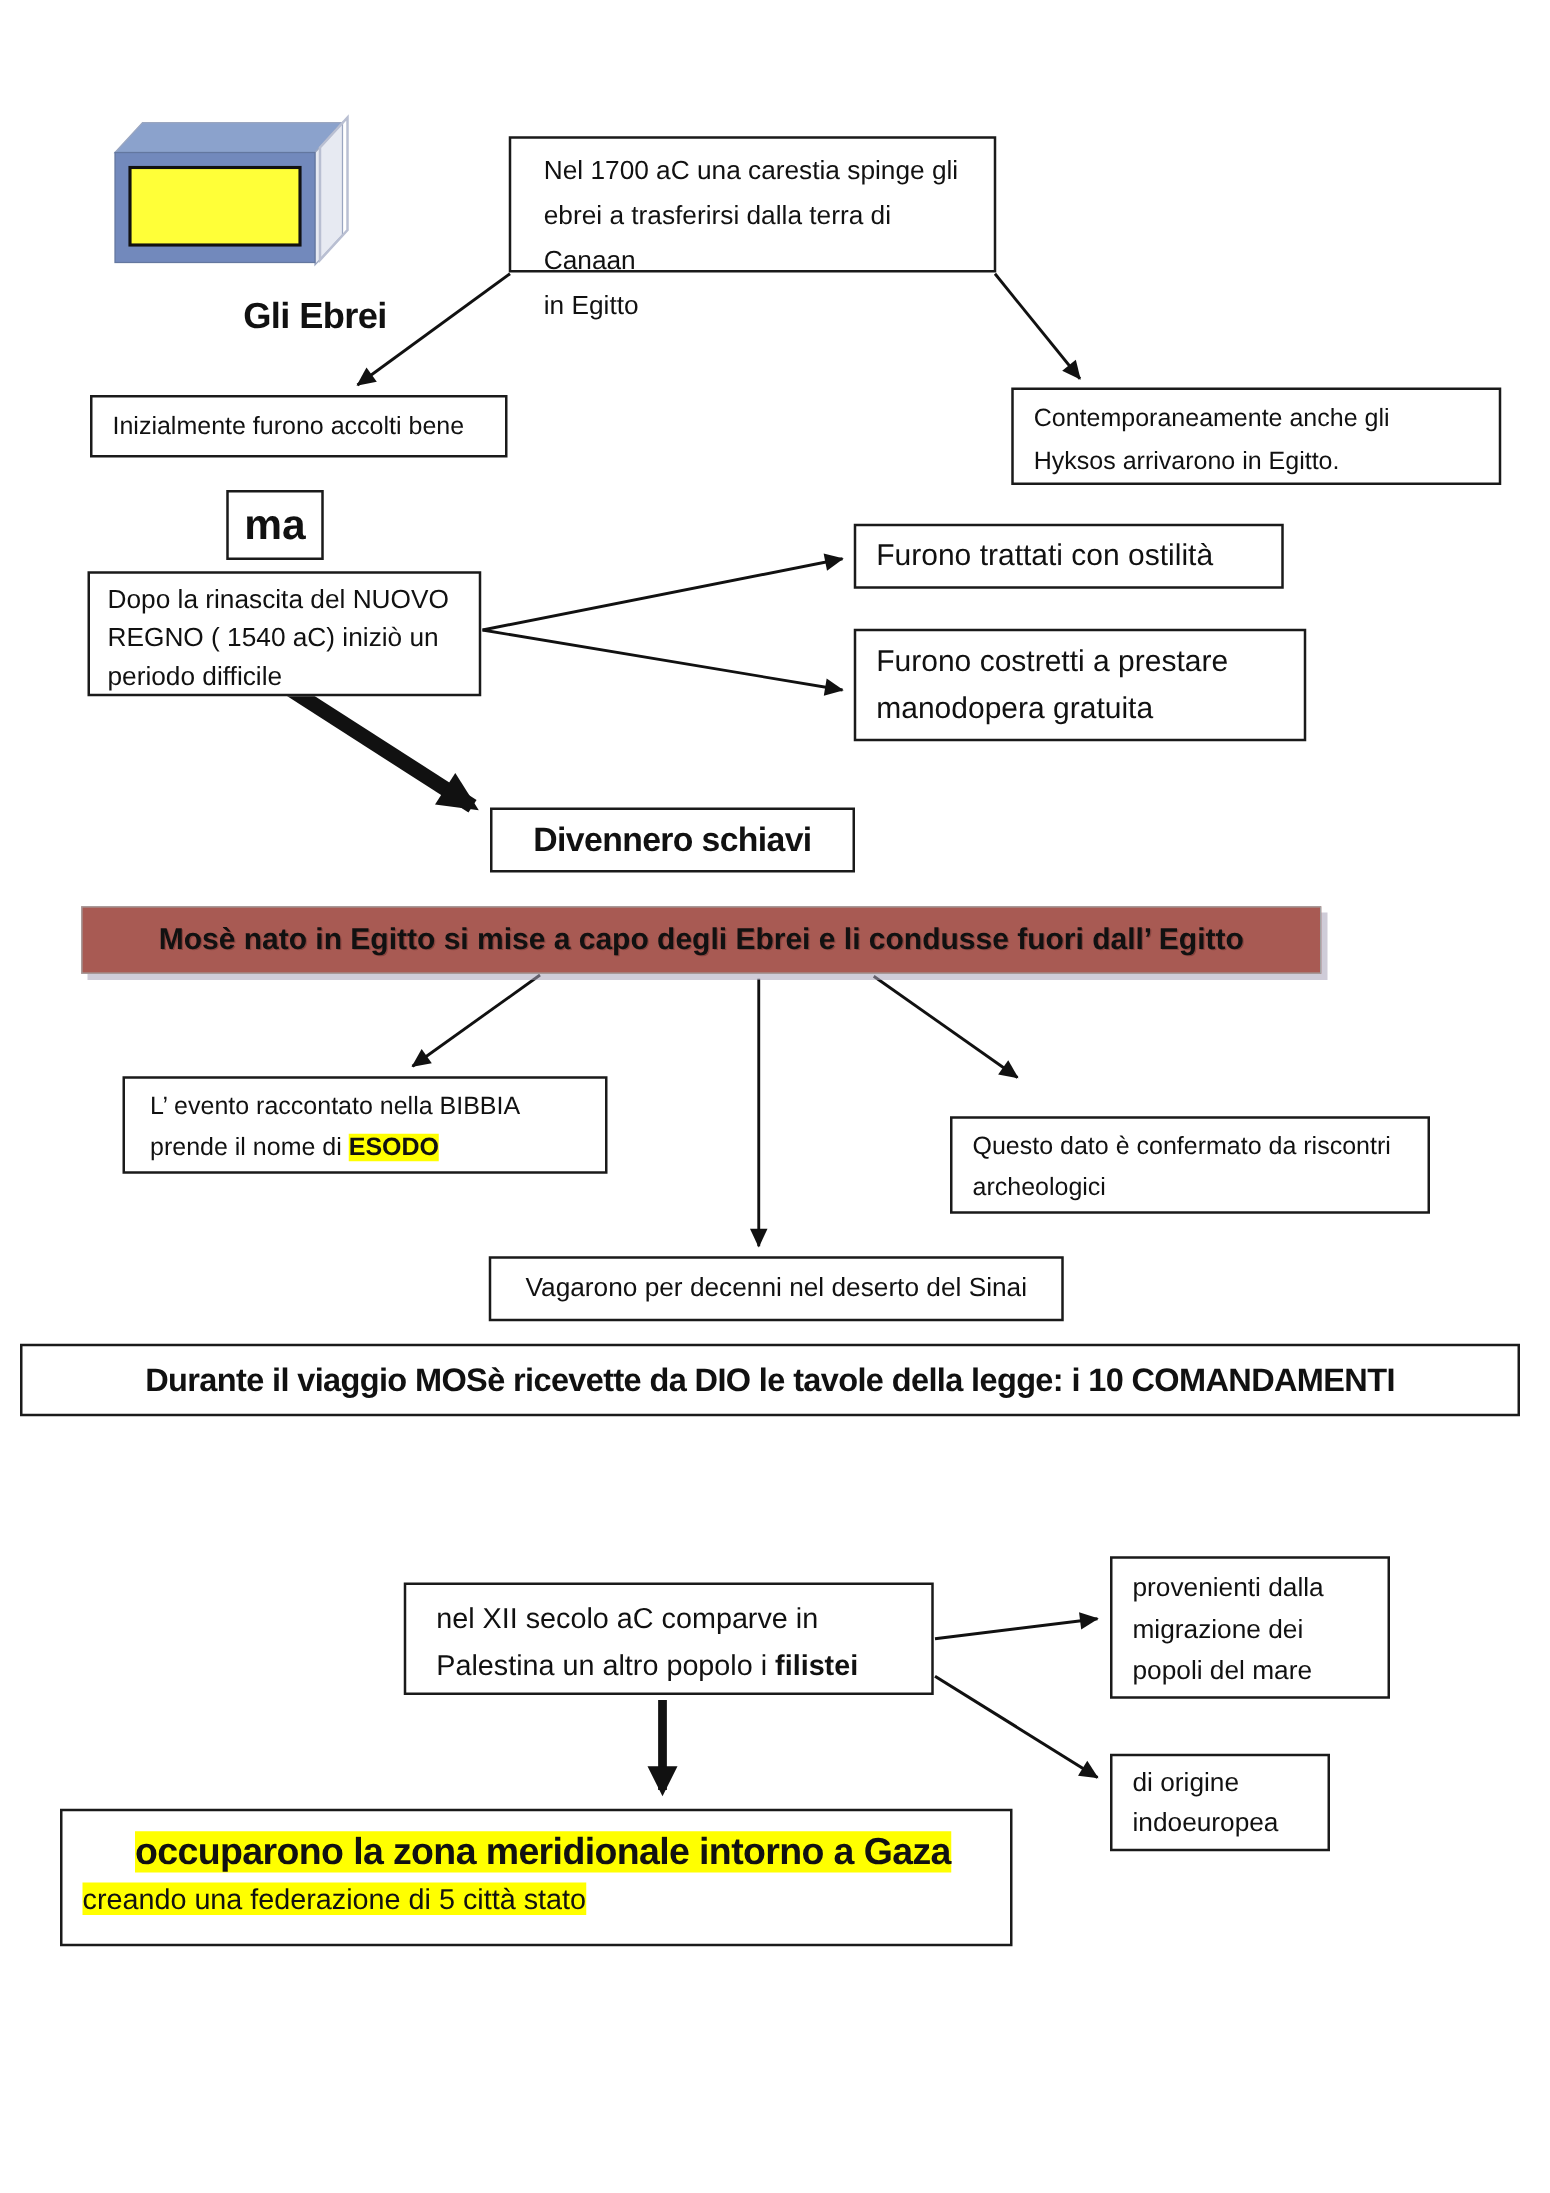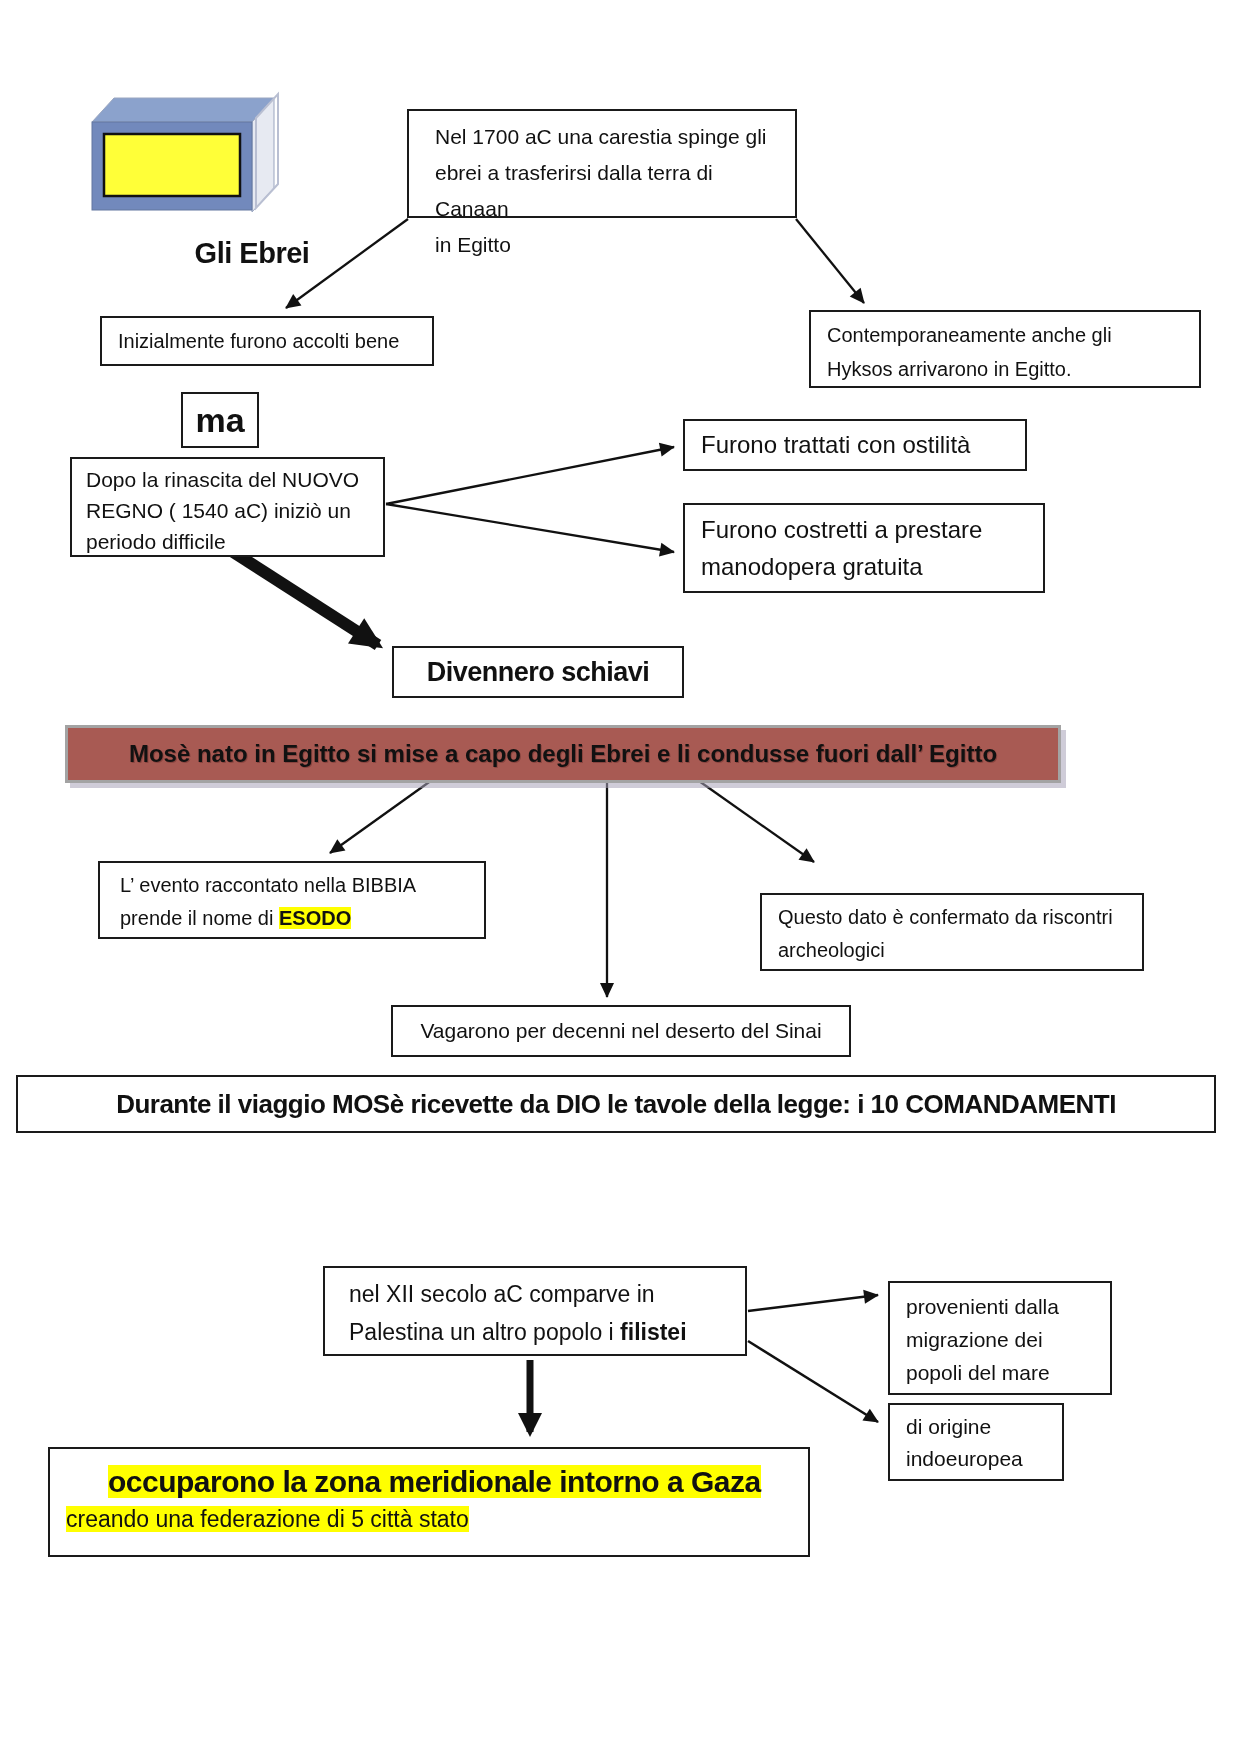--- a/index.html
+++ b/index.html
@@ -9,51 +9,51 @@
   .box .inner{padding:6px 16px;}
   svg.arrows{position:absolute;left:0;top:0;width:1240px;height:1754px;pointer-events:none;}
   .hl{background:#ffff00;}
   
   .title-wrap{position:absolute;left:80px;top:88px;width:220px;height:150px;}
   .title-label{position:absolute;left:104px;top:134px;width:136px;height:62px;
     display:flex;align-items:center;justify-content:center;
     font-size:29px;font-weight:bold;letter-spacing:-0.5px;}
   
   .banner{position:absolute;left:65px;top:725px;width:990px;height:52px;
-    background:#a85a53;border:3px solid #a3a3a3;
+    background:#a85a53;border:1px solid #a3a3a3;
     box-shadow:5px 5px 0 rgba(168,162,184,0.55);
     display:flex;align-items:center;justify-content:center;
     font-size:24px;font-weight:bold;white-space:nowrap;
     text-shadow:1px 1px 0 rgba(80,30,25,0.35);}
   
   .b-carestia{left:407px;top:109px;width:390px;height:109px;font-size:21px;line-height:36px;}
   .b-carestia .inner{padding:8px 10px 8px 26px;}
   .b-accolti{left:72px;top:316px;width:334px;height:50px;font-size:20px;
-    display:flex;align-items:center;margin-left:28px;}
+    display:flex;align-items:center;}
   .b-hyksos{left:809px;top:310px;width:392px;height:78px;font-size:20px;line-height:34px;}
   .b-ma{left:181px;top:392px;width:78px;height:56px;font-size:34px;font-weight:bold;
     display:flex;align-items:center;justify-content:center;}
   .b-nuovo{left:70px;top:457px;width:315px;height:100px;font-size:21px;line-height:31px;}
   .b-nuovo .inner{padding:5px 14px;}
   .b-ostilita{left:683px;top:419px;width:344px;height:52px;font-size:24px;
     display:flex;align-items:center;}
   .b-manodopera{left:683px;top:503px;width:362px;height:90px;font-size:24px;line-height:37px;}
   .b-schiavi{left:392px;top:646px;width:292px;height:52px;font-size:27px;font-weight:bold;
     display:flex;align-items:center;justify-content:center;letter-spacing:-0.5px;}
   .b-esodo{left:98px;top:861px;width:388px;height:78px;font-size:20px;line-height:33px;}
   .b-esodo .inner{padding:6px 20px;}
   .b-esodo .hl{font-weight:bold;}
   .b-riscontri{left:760px;top:893px;width:384px;height:78px;font-size:20px;line-height:33px;}
   .b-sinai{left:391px;top:1005px;width:460px;height:52px;font-size:21px;
     display:flex;align-items:center;justify-content:center;}
   .b-comandamenti{left:16px;top:1075px;width:1200px;height:58px;font-size:26px;font-weight:bold;
     display:flex;align-items:center;justify-content:center;white-space:nowrap;letter-spacing:-0.5px;}
   .b-filistei{left:323px;top:1266px;width:424px;height:90px;font-size:23px;line-height:38px;}
   .b-filistei .inner{padding:7px 24px;}
-  .b-popoli{left:888px;top:1245px;width:224px;height:114px;font-size:21px;line-height:33px;margin-top:36px;}
+  .b-popoli{left:888px;top:1245px;width:224px;height:114px;font-size:21px;line-height:33px;}
   .b-popoli .inner{padding:7px 16px;}
   .b-indo{left:888px;top:1403px;width:176px;height:78px;font-size:21px;line-height:32px;}
   .b-gaza{left:48px;top:1447px;width:762px;height:110px;}
   .b-gaza .inner{padding:12px 16px;}
   .gaza-line1{font-size:30px;font-weight:bold;letter-spacing:-0.5px;line-height:42px;margin-left:42px;}
   .gaza-line2{font-size:23px;line-height:32px;}
 </style>
 </head>
 <body>
 

